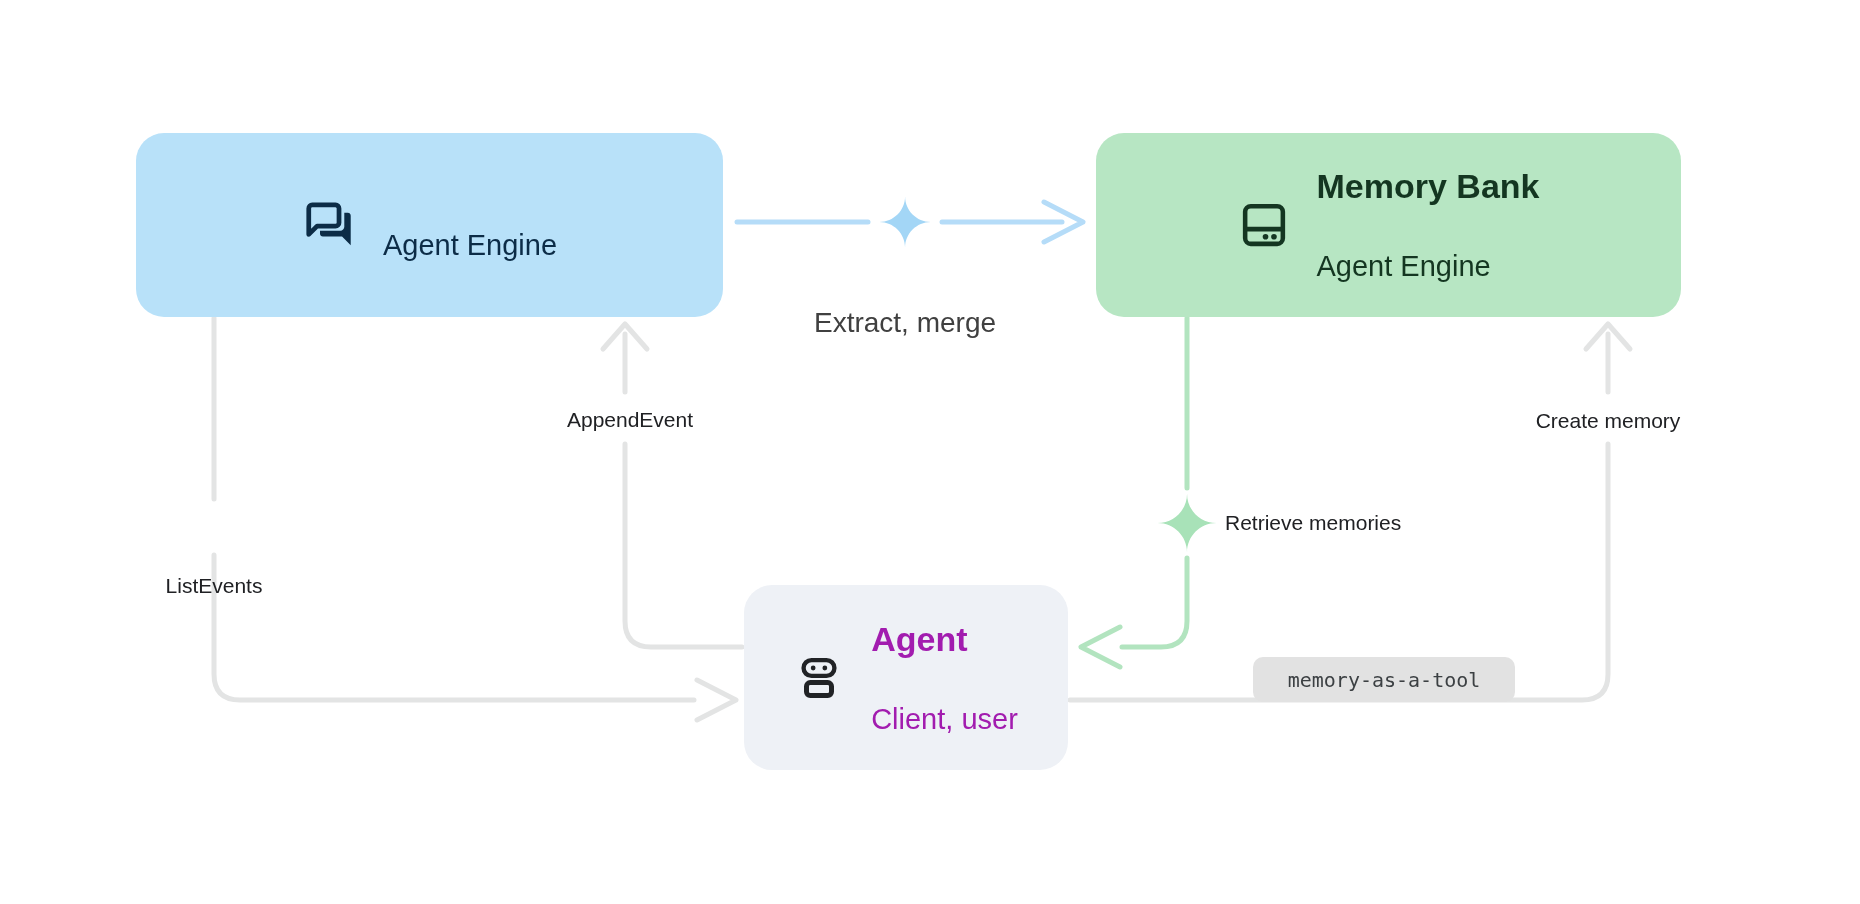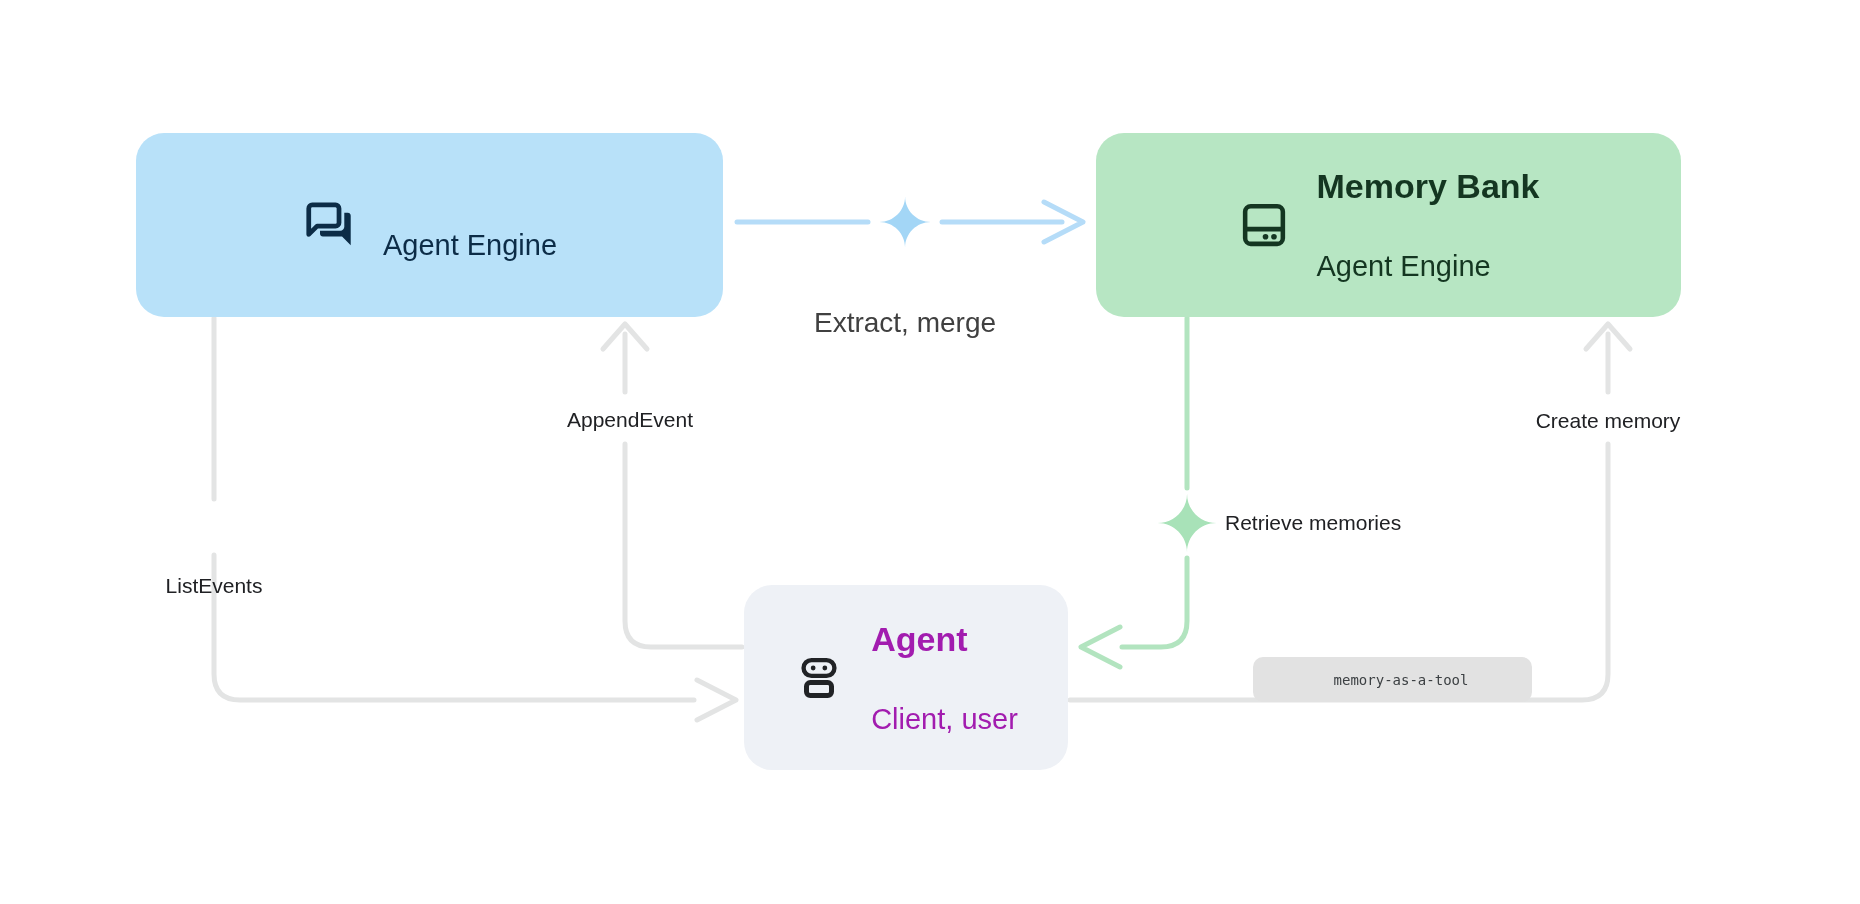--- a/index.html
+++ b/index.html
@@ -23,21 +23,21 @@
   .edge-label{
     position:absolute;transform:translate(-50%,-50%);
     font-size:21px;color:#202124;white-space:nowrap;
   }
   .edge-label.bold{font-size:28px;font-weight:700;}
   .edge-label.sub{font-size:28px;color:#404040;}
   .edge-label.leftalign{transform:translate(0,-50%);}
   .badge{
     position:absolute;left:1253px;top:657px;width:262px;height:45px;
     background:#e2e2e2;border-radius:10px;display:flex;align-items:center;justify-content:center;
-    font-family:"DejaVu Sans Mono", monospace;font-size:14px;color:#3c4043;white-space:nowrap;padding-left:17px;
+    font-family:"DejaVu Sans Mono", monospace;font-size:20px;color:#3c4043;white-space:nowrap;
   }
 </style>
 </head>
 <body>
 
 <div class="canvas">
 
   <svg class="wires" width="1860" height="904" viewBox="0 0 1860 904">
     <g fill="none" stroke-width="5" stroke-linecap="round" stroke-linejoin="round">
 

